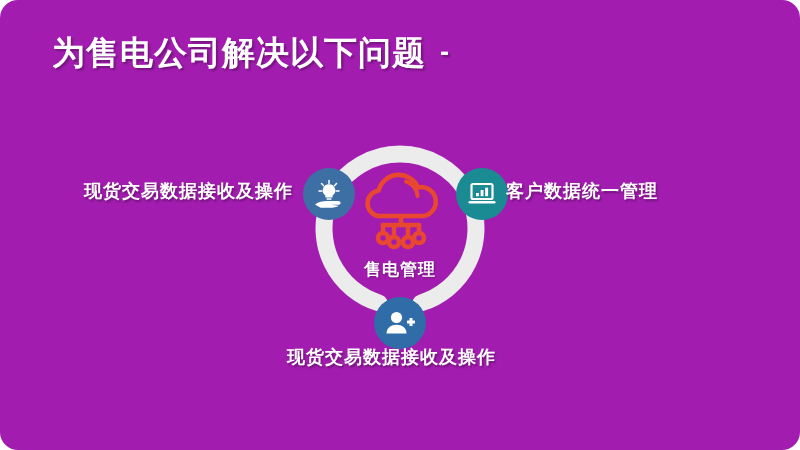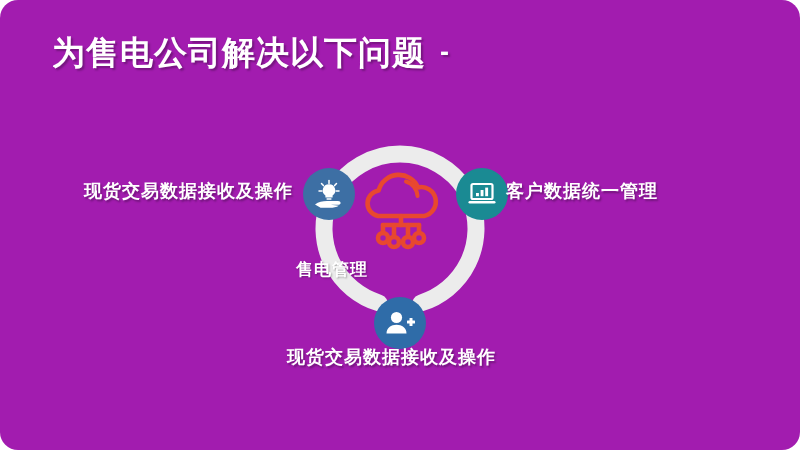--- a/index.html
+++ b/index.html
@@ -73,24 +73,24 @@
     left: 356px;
     top: 168px;
     width: 90px;
     height: 85px;
   }
   #cloud-icon svg { display: block; width: 100%; height: 100%; }
 
   
   #center-caption {
     position: absolute;
-    left: 296px;
+    left: 305px;
     top: 258px;
     width: 190px;
-    text-align: left;
+    text-align: center;
     font-size: 17px;
     font-weight: bold;
     color: #ffffff;
     letter-spacing: 1px;
     text-shadow: 1px 1px 2px rgba(0,0,0,0.3);
   }
 
   
   .badge {
     position: absolute;

